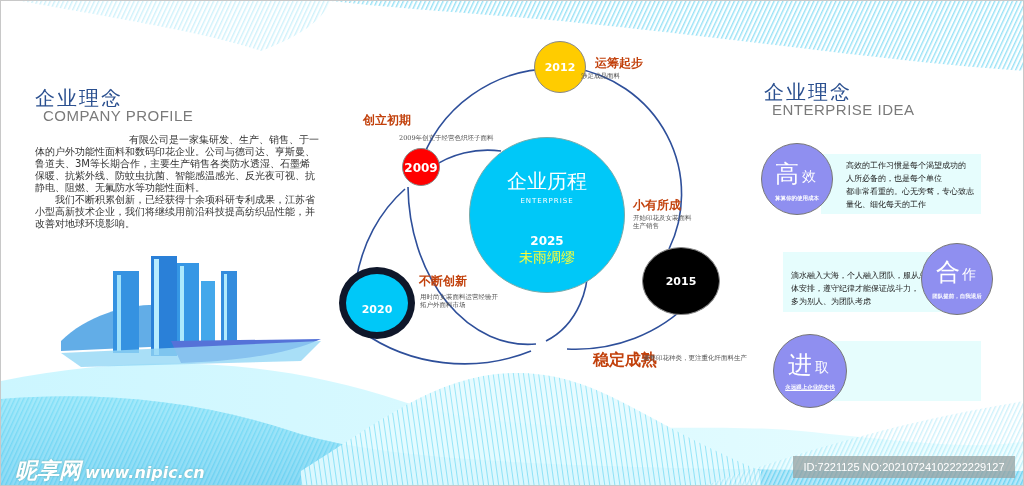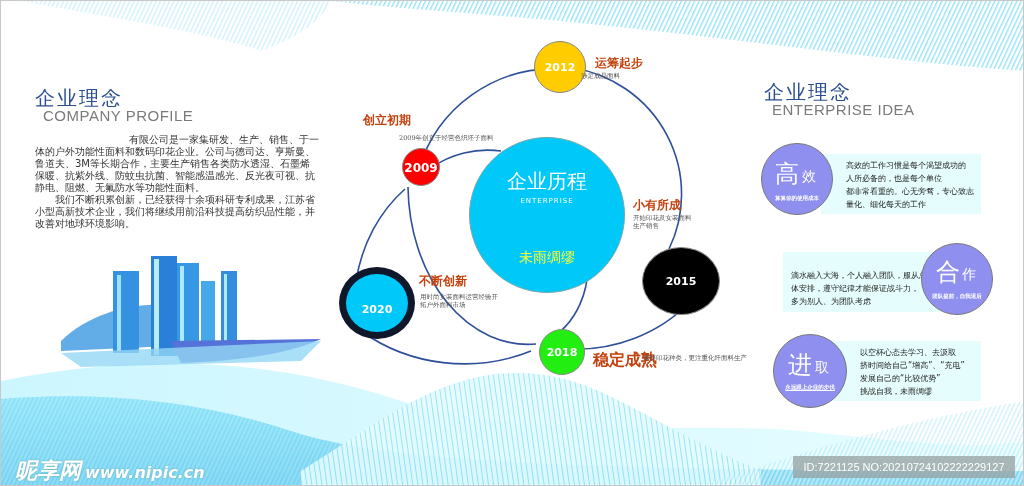--- a/index.html
+++ b/index.html
@@ -95,40 +95,40 @@
   <div class="sec-title" style="left:34px; top:84px;">企业理念</div>
   <div class="sec-sub" style="left:34px; top:106px;">COMPANY PROFILE</div>
   <div class="intro">
     <p class="p1">有限公司是一家集研发、生产、销售、于一体的户外功能性面料和数码印花企业。公司与德司达、亨斯曼、鲁道夫、3M等长期合作，主要生产销售各类防水透湿、石墨烯保暖、抗紫外线、防蚊虫抗菌、智能感温感光、反光夜可视、抗静电、阻燃、无氟防水等功能性面料。</p>
     <p class="p2">我们不断积累创新，已经获得十余项科研专利成果，江苏省小型高新技术企业，我们将继续用前沿科技提高纺织品性能，并改善对地球环境影响。</p>
   </div>
 
   <div class="center" style="left:468px; top:136px; width:156px; height:156px; border-radius:50%; background:#00c8f8; border:1px solid #7aa;">
     <div style="position:absolute; top:30px; width:100%; font-size:20px;">企业历程</div>
     <div style="position:absolute; top:59px; width:100%; font-size:7px; letter-spacing:1px;">ENTERPRISE</div>
+    <div style="position:absolute; top:96px; width:100%; font-size:12px; font-weight:bold;">2025</div>
     <div style="position:absolute; top:111px; width:100%; font-size:14px; color:#ffff33;">未雨绸缪</div>
   </div>
 
   <div class="yearlabel" style="left:533px; top:40px; width:52px; height:52px; border-radius:50%; background:#ffcc00; border:1px solid #888; line-height:52px;">2012</div>
   <div class="ms-title" style="left:594px; top:54px;">运筹起步</div>
   <div class="ms-desc" style="left:580px; top:71px;">涉足成品面料</div>
 
   <div class="ms-title" style="left:362px; top:111px;">创立初期</div>
   <div class="ms-desc" style="left:354px; top:133px;margin-left:44px;">2009年创立于经营色织坯子面料</div>
   <div class="yearlabel" style="left:401px; top:147px; width:38px; height:38px; border-radius:50%; background:#ff0000; border:1px solid #888; line-height:38px; font-size:12px;">2009</div>
 
   <div class="ms-title" style="left:632px; top:196px;">小有所成</div>
   <div class="ms-desc" style="left:632px; top:213px; width:60px;">开始印花及女装面料生产销售</div>
   <div class="yearlabel" style="left:641px; top:246px; width:78px; height:68px; border-radius:50%; background:#000000; border:1px solid #888; line-height:68px;">2015</div>
 
   <div class="yearlabel" style="left:338px; top:266px; width:76px; height:72px; border-radius:50%; background:#00c8f8; border:7px solid #0f172a; line-height:72px;">2020</div>
   <div class="ms-title" style="left:418px; top:272px;">不断创新</div>
   <div class="ms-desc" style="left:419px; top:292px; width:80px;">用时尚女装面料运营经验开拓户外面料市场</div>
 
-  <div class="yearlabel" style="left:538px; top:328px; width:46px; height:46px; border-radius:50%; background:#22ee11; border:1px solid #888; line-height:46px;">2018</div>
   <div class="ms-title" style="left:592px; top:349px; font-size:16px;">稳定成熟</div>
   <div class="ms-desc" style="left:642px; top:353px;">调整印花种类，更注重化纤面料生产</div>
 
   <div class="sec-title" style="left:763px; top:78px;">企业理念</div>
   <div class="sec-sub" style="left:763px; top:100px;">ENTERPRISE IDEA</div>
 
   <div class="idea-box" style="left:820px; top:153px; width:160px; height:60px;"></div>
   <div class="idea-text" style="left:845px; top:158px;">
     <div>高效的工作习惯是每个渴望成功的</div>
     <div>人所必备的，也是每个单位</div>
@@ -147,26 +147,20 @@
     <div>体安排，遵守纪律才能保证战斗力，</div>
     <div>多为别人、为团队考虑</div>
   </div>
   <div class="idea-circle" style="left:920px; top:242px; width:72px; height:72px;">
     <span class="idea-big" style="left:14px; top:12px; font-size:24px;">合</span>
     <span class="idea-big" style="left:40px; top:22px; font-size:14px;">作</span>
     <span class="idea-small" style="top:49px;">团队提前，自我退后</span>
   </div>
 
   <div class="idea-box" style="left:820px; top:340px; width:160px; height:60px;"></div>
-  <div class="idea-text" style="left:859px; top:345px;">
-    <div>以空杯心态去学习、去汲取</div>
-    <div>挤时间给自己“增高”、“充电”</div>
-    <div>发展自己的“比较优势”</div>
-    <div>挑战自我，未雨绸缪</div>
-  </div>
   <div class="idea-circle" style="left:772px; top:333px; width:74px; height:74px;">
     <span class="idea-big" style="left:14px; top:14px; font-size:24px;">进</span>
     <span class="idea-big" style="left:41px; top:24px; font-size:14px;">取</span>
     <span class="idea-small" style="top:49px; text-decoration:underline;">永远跟上企业的步伐</span>
   </div>
 
   <div class="watermark">
     <span>昵享网</span><span class="url">www.nipic.cn</span>
   </div>
   <div class="idbadge">ID:7221125 NO:20210724102222229127</div>

